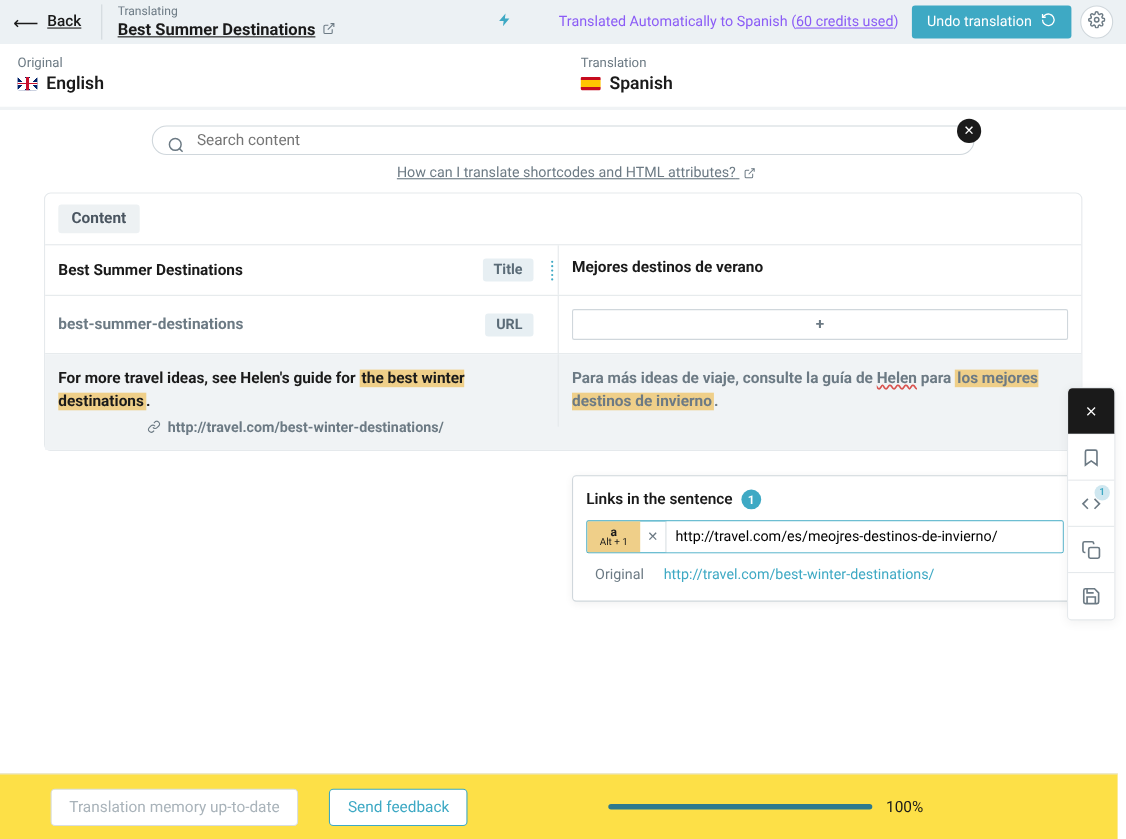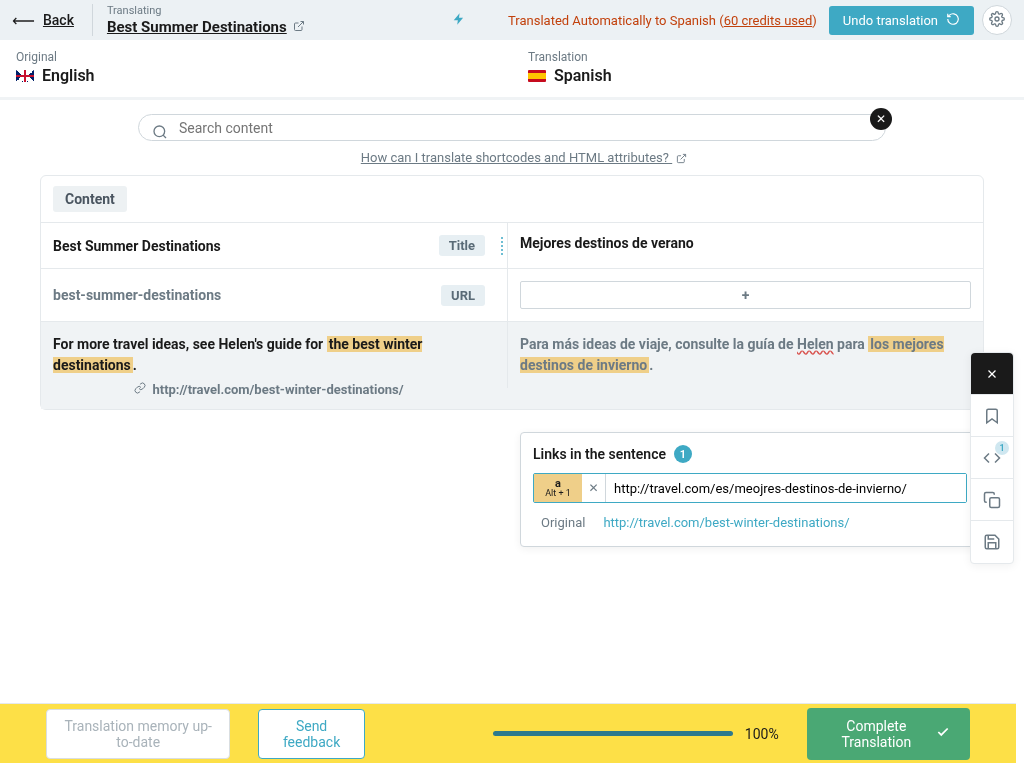--- a/index.html
+++ b/index.html
@@ -10,21 +10,21 @@
 .back-group { display: flex; align-items: center; gap: 8px; margin-right: 18px; }
 .arrow-left { font-size: 16px; color: #1a1a1a; }
 .back-link { text-decoration: underline; color: #1a1a1a; font-weight: 500; }
 .divider-v { width: 1px; height: 32px; background: #d0d7dc; margin-right: 14px; }
 .title-group { display: flex; flex-direction: column; line-height: 1.2; }
 .title-small { font-size: 11px; color: #6c7a84; }
 .title-large { font-size: 15px; font-weight: 700; text-decoration: underline; display: inline-flex; align-items: center; gap: 6px; }
 .spacer { flex: 1; }
 .auto-trans { display: flex; align-items: center; gap: 8px; margin-right: 12px; }
 .bolt { color: #3ea9c4; font-size: 14px; }
-.auto-text { font-size: 13px; color: #c2410c; margin-left: 34px; }
+.auto-text { font-size: 13px; color: #8b5cf6; margin-left: 34px; }
 .auto-text .underline { text-decoration: underline; }
 .undo-btn { background: #3ea9c4; color: #fff; border: none; padding: 6px 14px; border-radius: 3px; font-size: 13px; display: flex; align-items: center; gap: 8px; }
 .gear-btn { margin-left: 8px; width: 30px; height: 30px; border: 1px solid #d0d7dc; border-radius: 50%; background: #fff; display: flex; align-items: center; justify-content: center; }
 
 
 .langbar { height: 60px; border-bottom: 3px solid #f0f3f5; display: flex; }
 .lang-col { flex: 1; padding: 10px 16px; }
 .lang-label { font-size: 12px; color: #6c7a84; margin-bottom: 2px; }
 .lang-name { font-size: 16px; font-weight: 600; display: flex; align-items: center; gap: 8px; }
 .flag { width: 18px; height: 12px; display: inline-block; border-radius: 1px; }
@@ -307,21 +307,13 @@
   </div>
 </div>
 
 <div class="footer">
   <button class="mem-btn">Translation memory up-to-date</button>
   <button class="feedback-btn">Send feedback</button>
   <div class="progress-group">
     <div class="progress-bar"></div>
     <span class="progress-pct">100%</span>
   </div>
-  <button class="complete-btn">
-    <span>Complete Translation</span>
-    <span>
-      <svg width="14" height="14" viewBox="0 0 24 24" fill="none" stroke="#fff" stroke-width="3">
-          <polyline points="20 6 9 17 4 12"></polyline>
-        </svg>
-    </span>
-  </button>
 </div>
 
 </body></html>

